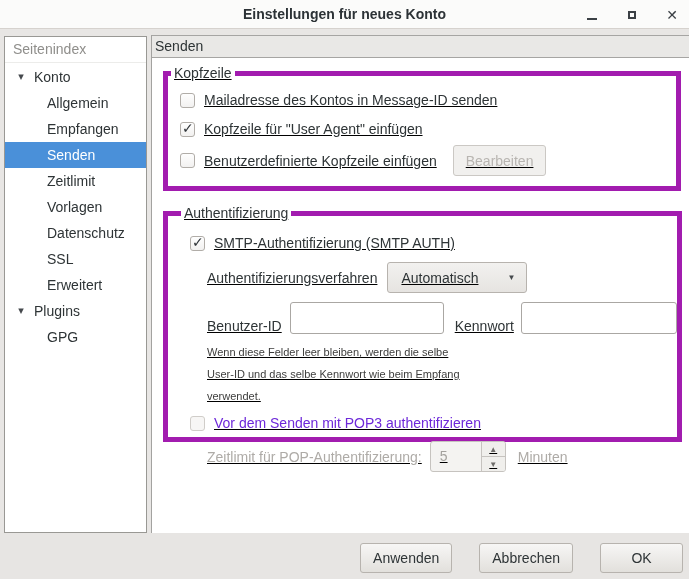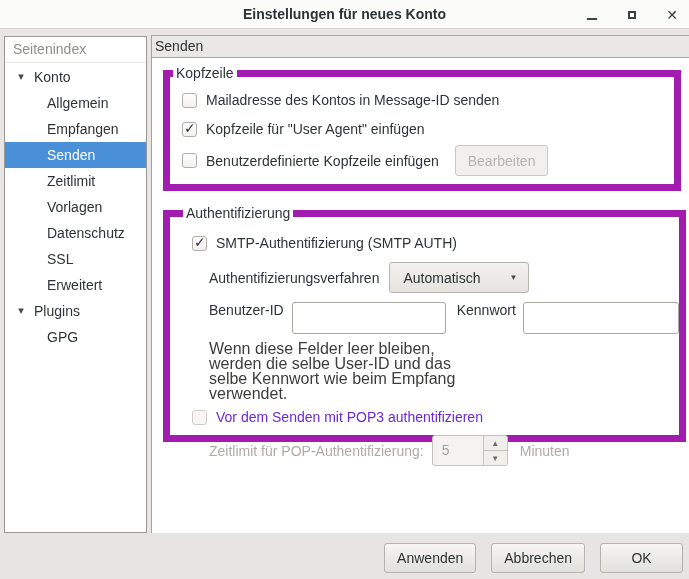--- a/index.html
+++ b/index.html
@@ -53,21 +53,21 @@
     background:#ffffff;border-left:1px solid #a3a2a0;box-sizing:border-box;
   }
   .page-header{
     height:23px;line-height:21px;box-sizing:border-box;
     background:#e9e8e6;border-top:1px solid #a6a5a3;border-bottom:1px solid #a6a5a3;
     padding-left:3px;font-size:14px;color:#2e3436;
   }
   .page-body{position:relative;}
 
   fieldset{
-    border:7px solid #a21caf;margin:0 8px 0 11px;padding:2px 0 0 0;box-sizing:border-box;
+    border:5px solid #a21caf;margin:0 8px 0 11px;padding:2px 0 0 0;box-sizing:border-box;text-decoration:underline;
   }
   legend{font-size:14px;color:#2e3436;margin-left:3px;padding:0 3px;}
   .fs-kopfzeile{margin-top:7px;height:126px;}
   .fs-auth{margin-top:14px;height:237px;padding-left:10px;}
 
   .check-row{display:flex;align-items:center;padding-left:12px;}
   .checkbox{
     width:15px;height:15px;flex:0 0 15px;box-sizing:border-box;
     border:1px solid #b1ada8;border-radius:3px;
     background:linear-gradient(#fefefe,#f2f1f0);
@@ -100,53 +100,53 @@
   .field-label{font-size:14px;color:#2e3436;white-space:nowrap;}
   .combo{
     margin-left:10px;width:140px;height:31px;box-sizing:border-box;
     border:1px solid #b7b3ae;border-radius:3px;
     background:linear-gradient(#f2f1ef,#e6e4e1);
     display:flex;align-items:center;position:relative;cursor:default;
   }
   .combo .combo-value{padding-left:13px;font-size:14px;color:#2e3436;}
   .combo .combo-arrow{position:absolute;right:11px;top:10px;font-size:8px;color:#44484c;}
 
-  .cred-row{margin-top:9px;margin-left:29px;display:flex;align-items:flex-start;height:32px;}
+  .cred-row{margin-top:9px;margin-left:29px;display:flex;align-items:flex-end;height:32px;}
   .entry{
     height:32px;box-sizing:border-box;border:1px solid #aaa7a3;border-radius:3px;
     background:#ffffff;font-size:14px;color:#2e3436;padding:0 6px;outline:none;
   }
   .entry.user{margin-left:8px;width:154px;}
   .cred-row .pw-label{margin-left:11px;}
   .entry.pw{margin-left:7px;width:156px;}
 
   .hint{
     margin:7px 0 0 29px;width:262px;
-    font-size:16px;line-height:15px;color:#3d3d3c;
+    font-size:11px;line-height:22px;color:#3d3d3c;
   }
 
   .pop3-row{margin-top:8px;height:16px;}
   .timeout-row{margin-top:10px;margin-left:29px;display:flex;align-items:center;height:31px;}
   .timeout-row .field-label{color:#aeaba7;}
   .spinbox{
     margin-left:8px;width:76px;height:31px;box-sizing:border-box;
     border:1px solid #c6c3bf;border-radius:3px;background:#f4f3f1;
     display:flex;overflow:hidden;
   }
   .spin-value{flex:1;line-height:29px;padding-left:9px;font-size:14px;color:#a3a19d;}
   .spin-btns{width:23px;border-left:1px solid #c6c3bf;display:flex;flex-direction:column;}
   .spin-btn{flex:1;display:flex;align-items:center;justify-content:center;font-size:8px;color:#6e6c69;background:#f0efec;}
   .spin-btn.up{border-bottom:1px solid #c6c3bf;}
   .timeout-unit{margin-left:12px;font-size:14px;color:#aeaba7;}
 
   
   .footer{
     position:absolute;left:0;top:533px;width:689px;height:46px;
     background:#e7e5e3;display:flex;justify-content:flex-end;align-items:flex-start;
-    padding:10px 6px 0 0;box-sizing:border-box;gap:15px;
+    padding:10px 6px 0 0;box-sizing:border-box;gap:27px;
   }
   .footer .btn{height:30px;}
   .btn-apply{min-width:81px;}
   .btn-cancel{min-width:81px;}
   .btn-ok{min-width:83px;}
 </style>
 </head>
 <body>
 
 <div class="window">

